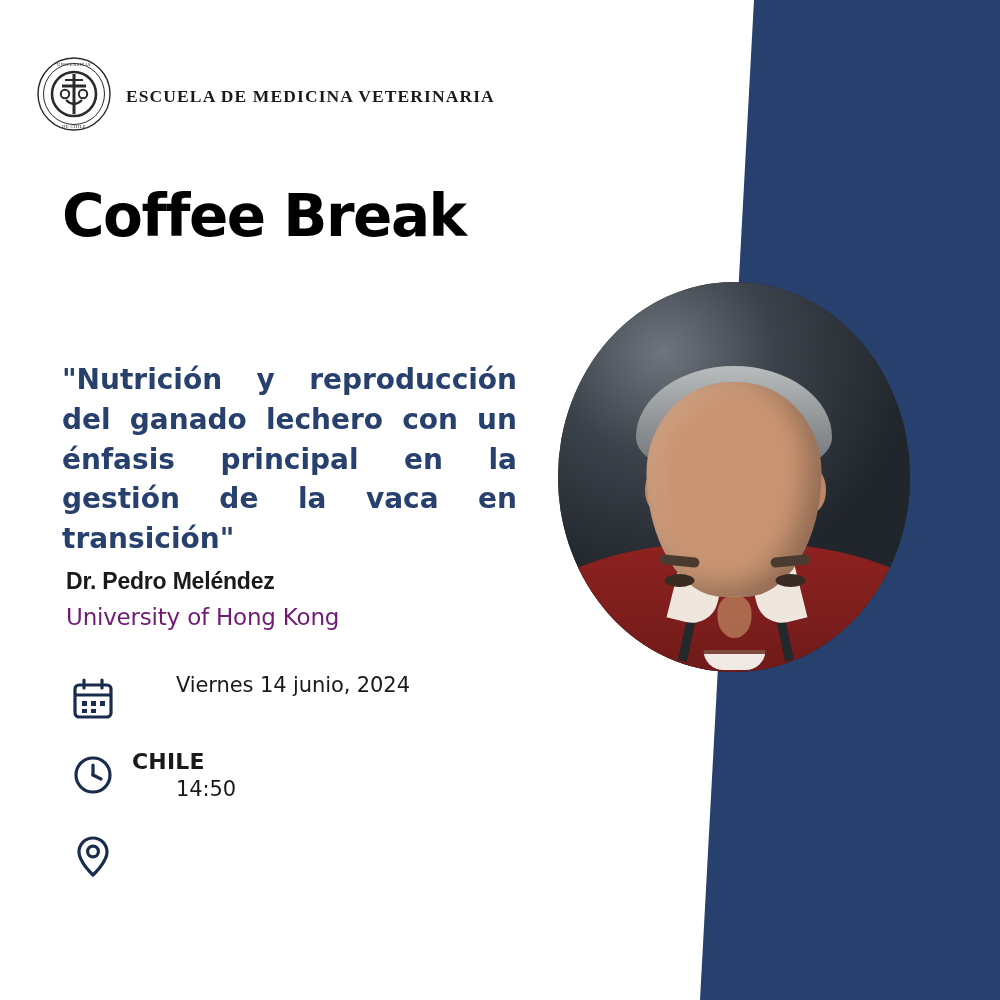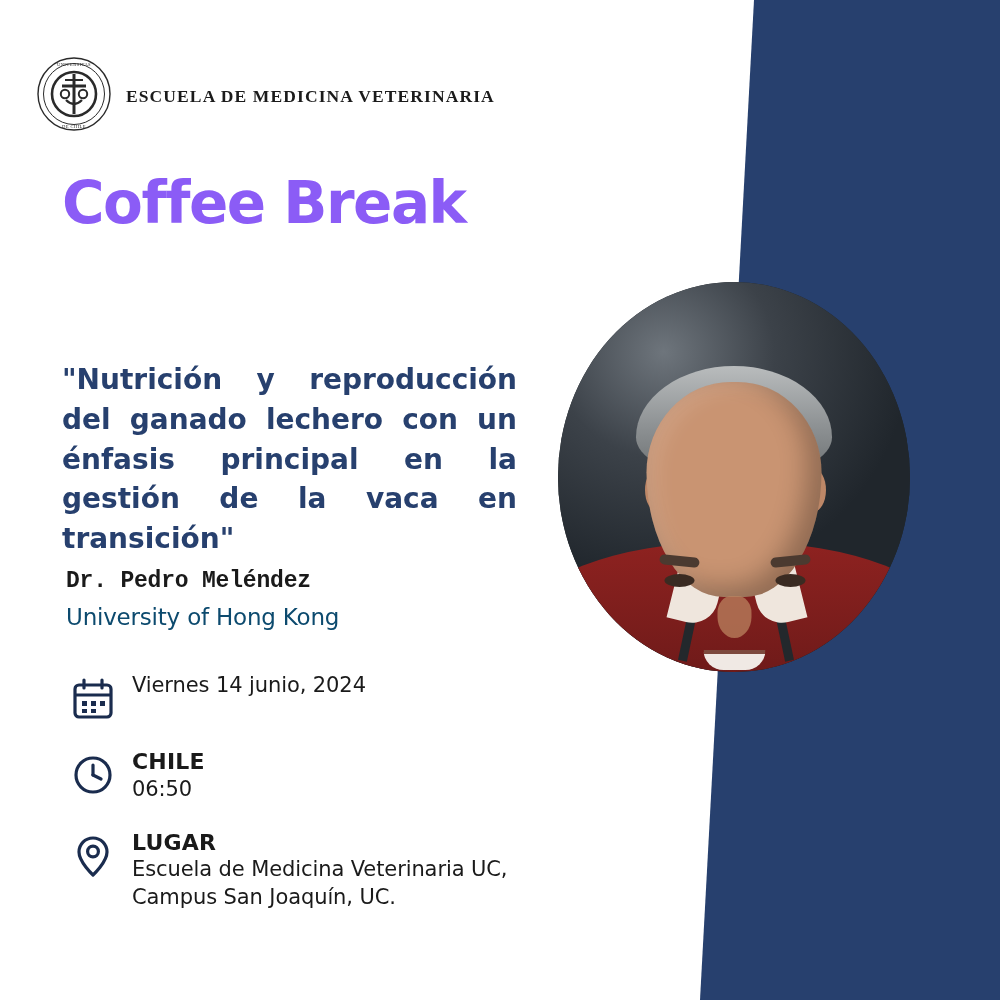--- a/index.html
+++ b/index.html
@@ -65,27 +65,27 @@
     font-size: 12.6px;
     letter-spacing: 0.9px;
     color: #2b2b2b;
     line-height: 1.3;
     margin-top: 2px;
   }
 
   
   .coffee-break {
     position: absolute;
-    top: 174px;
+    top: 187px;
     left: 62px;
     font-family: "DejaVu Sans", sans-serif;
     font-weight: 700;
     font-size: 58px;
     letter-spacing: -1.5px;
-    color: #8b5cf6;
+    color: #000000;
     line-height: 1;
   }
 
   .seminars {
     position: absolute;
     top: 285px;
     left: 66px;
     font-family: "DejaVu Serif", serif;
     font-weight: 700;
     font-size: 36px;
@@ -105,34 +105,34 @@
     line-height: 1.42;
     color: #27406e;
     text-align: justify;
     text-align-last: left;
   }
 
   .speaker-name {
     position: absolute;
     top: 568px;
     left: 66px;
-    font-family: Liberation Mono, monospace;
+    font-family: Liberation Sans, sans-serif;
     font-weight: 700;
     font-size: 23px;
     color: #1a1a1a;
     letter-spacing: -0.2px;
   }
   .speaker-affil {
     position: absolute;
     top: 604px;
     left: 66px;
     font-family: "DejaVu Sans", sans-serif;
     font-weight: 400;
     font-size: 23px;
-    color: #0c4a6e;
+    color: #701a75;
     letter-spacing: -0.2px;
   }
 
   
   .photo-wrap {
     position: absolute;
     top: 282px;
     left: 558px;
     width: 352px;
     height: 390px;
@@ -269,20 +269,21 @@
     line-height: 1.25;
     letter-spacing: 0.2px;
   }
   .detail-value {
     font-family: "DejaVu Sans", sans-serif;
     font-weight: 400;
     font-size: 21px;
     color: #1a1a1a;
     line-height: 1.3;
     letter-spacing: -0.1px;
+    margin-left: 44px;
   }
 </style>
 </head>
 <body>
 
 <div class="poster">
 
   <div class="navy-panel"></div>
 
   <div class="header">
@@ -356,31 +357,27 @@
     <div class="detail-row">
       <div class="detail-icon">
         <svg width="46" height="46" viewBox="0 0 46 46" aria-hidden="true">
           <circle cx="23" cy="23" r="17" fill="none" stroke="#1a2c4e" stroke-width="3.2"></circle>
           <line x1="23" y1="23" x2="23" y2="13" stroke="#1a2c4e" stroke-width="3.2" stroke-linecap="round"></line>
           <line x1="23" y1="23" x2="31" y2="27" stroke="#1a2c4e" stroke-width="3.2" stroke-linecap="round"></line>
         </svg>
       </div>
       <div class="detail-text">
         <div class="detail-label">CHILE</div>
-        <div class="detail-value">06:50</div>
+        <div class="detail-value">14:50</div>
       </div>
     </div>
 
     <div class="detail-row">
       <div class="detail-icon">
         <svg width="46" height="46" viewBox="0 0 46 46" aria-hidden="true">
           <path d="M23 5 C15 5 9 11.3 9 19 C9 29 23 42 23 42 C23 42 37 29 37 19 C37 11.3 31 5 23 5 Z" fill="none" stroke="#1a2c4e" stroke-width="3.2" stroke-linejoin="round"></path>
           <circle cx="23" cy="18.5" r="5.4" fill="none" stroke="#1a2c4e" stroke-width="3.2"></circle>
         </svg>
       </div>
-      <div class="detail-text">
-        <div class="detail-label">LUGAR</div>
-        <div class="detail-value">Escuela de Medicina Veterinaria UC, Campus San Joaquín, UC.</div>
-      </div>
     </div>
 
   </div>
 </div>
 
 </body></html>

